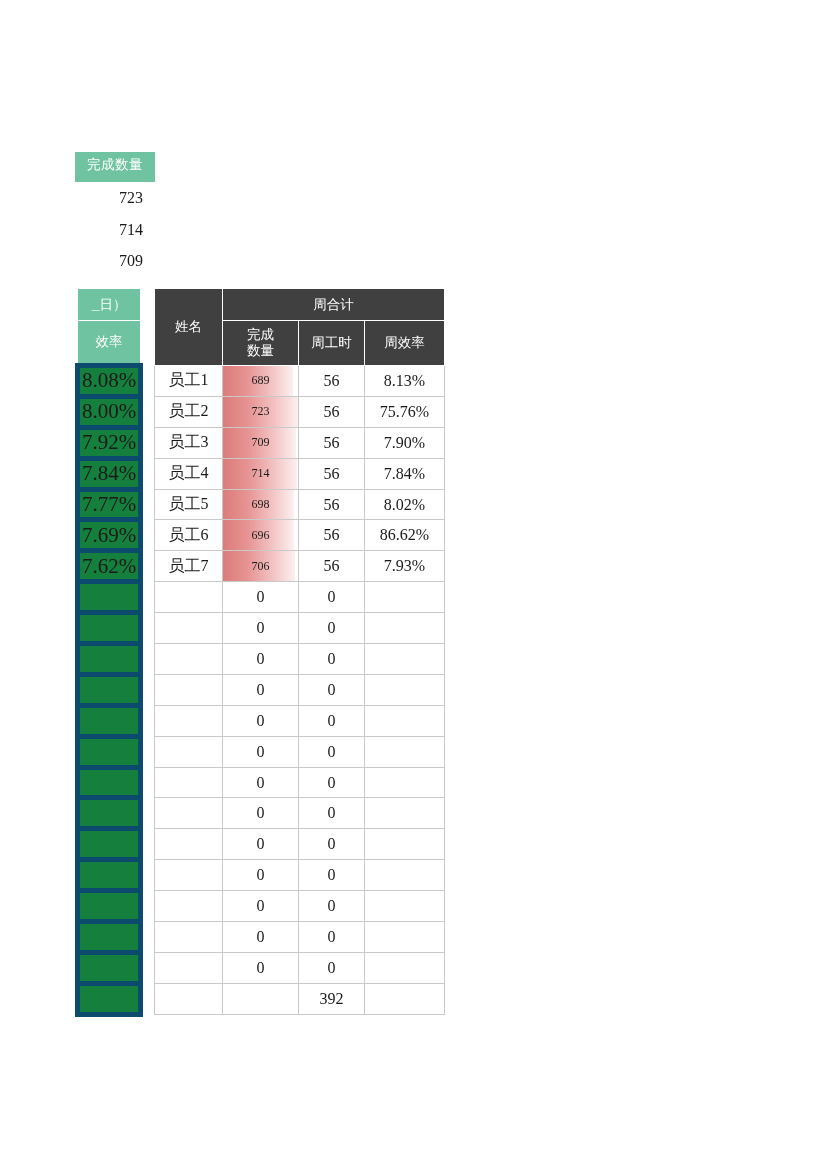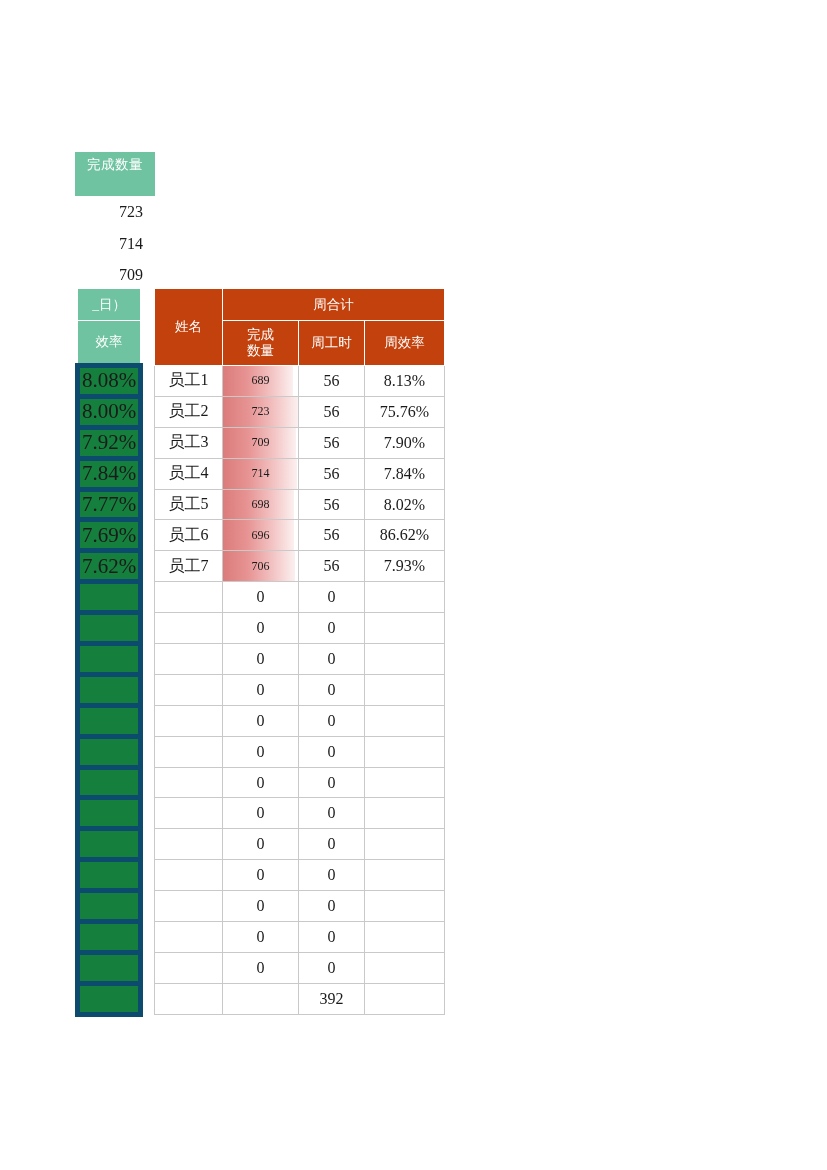--- a/index.html
+++ b/index.html
@@ -22,21 +22,21 @@
     left: 75px;
     top: 152px;
     width: 80px;
   }
   #orphan-header {
     background: #6FC3A1;
     color: #ffffff;
     font-family: "Liberation Sans", "DejaVu Sans", sans-serif;
     font-size: 13.5px;
     line-height: 26px;
-    height: 44px;
+    height: 30px;
     text-align: center;
     letter-spacing: 0.5px;
   }
   .orphan-value {
     height: 31.5px;
     line-height: 31.5px;
     text-align: right;
     padding-right: 12px;
     font-size: 16px;
     color: #1a1a1a;
@@ -59,21 +59,21 @@
     vertical-align: middle;
     font-size: 21px;
     padding: 0;
     background: #15803d;
     box-sizing: border-box;
   }
   #left-table td.hd {
     background: #6FC3A1;
     border: 1px solid #ffffff;
     color: #ffffff;
-    font-family: Liberation Serif, serif;
+    font-family: Liberation Mono, monospace;
     font-size: 13.5px;
   }
   #left-table td.hd.h1 { height: 32px; }
   #left-table td.hd.h2 { height: 45px; }
 
   
   #main-table {
     position: absolute;
     left: 154px;
     top: 288px;
@@ -86,21 +86,21 @@
     padding: 0;
     height: 30.9px;
     text-align: center;
     vertical-align: middle;
     font-size: 16px;
     background: #ffffff;
     box-sizing: border-box;
     overflow: hidden;
   }
   #main-table td.hd {
-    background: #c2410c;
+    background: #404040;
     border: 1px solid #ffffff;
     color: #ffffff;
     font-family: "Liberation Sans", "DejaVu Sans", sans-serif;
     font-size: 13.5px;
     line-height: 1.15;
   }
   #main-table td.hd-group { height: 32px; }
   #main-table td.hd-sub   { height: 45px; }
   #main-table td.hd-name  { height: 77px; }
 

